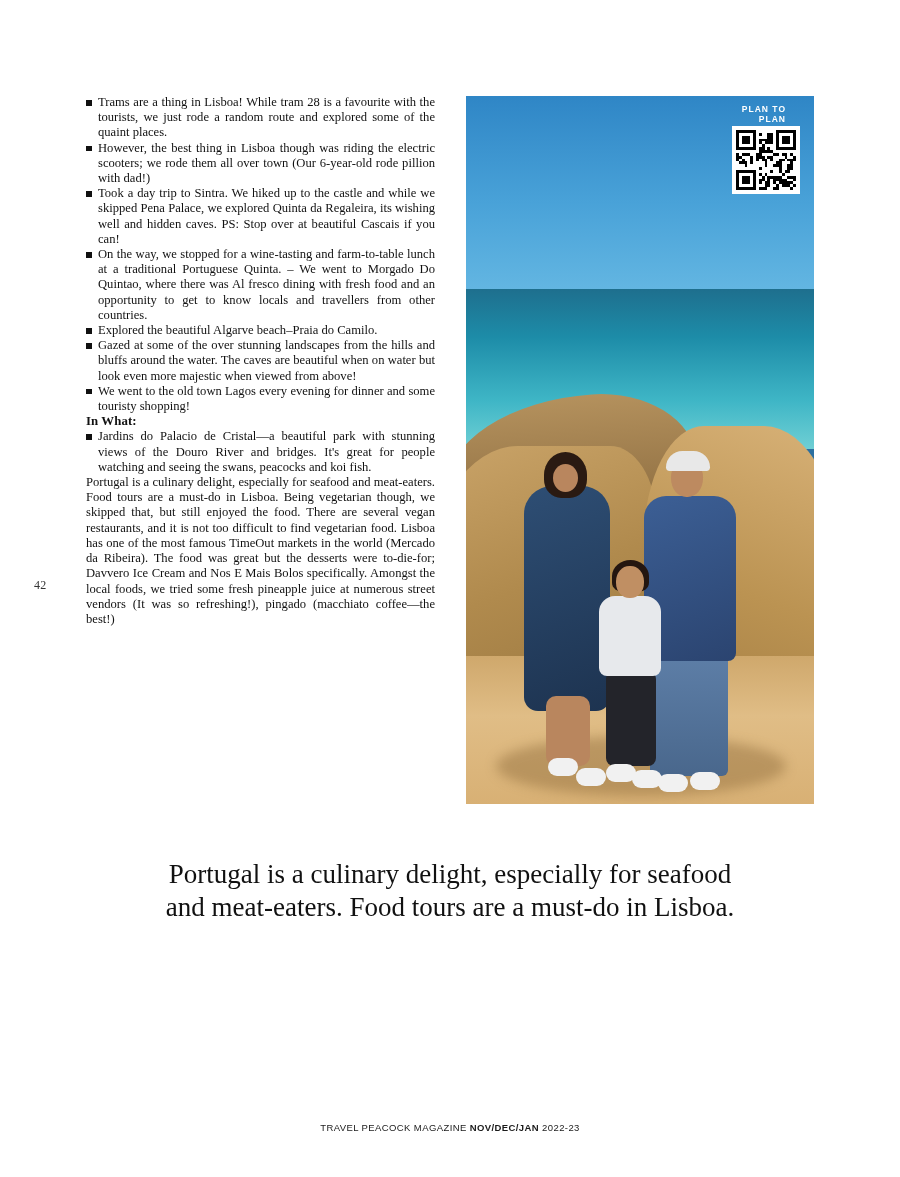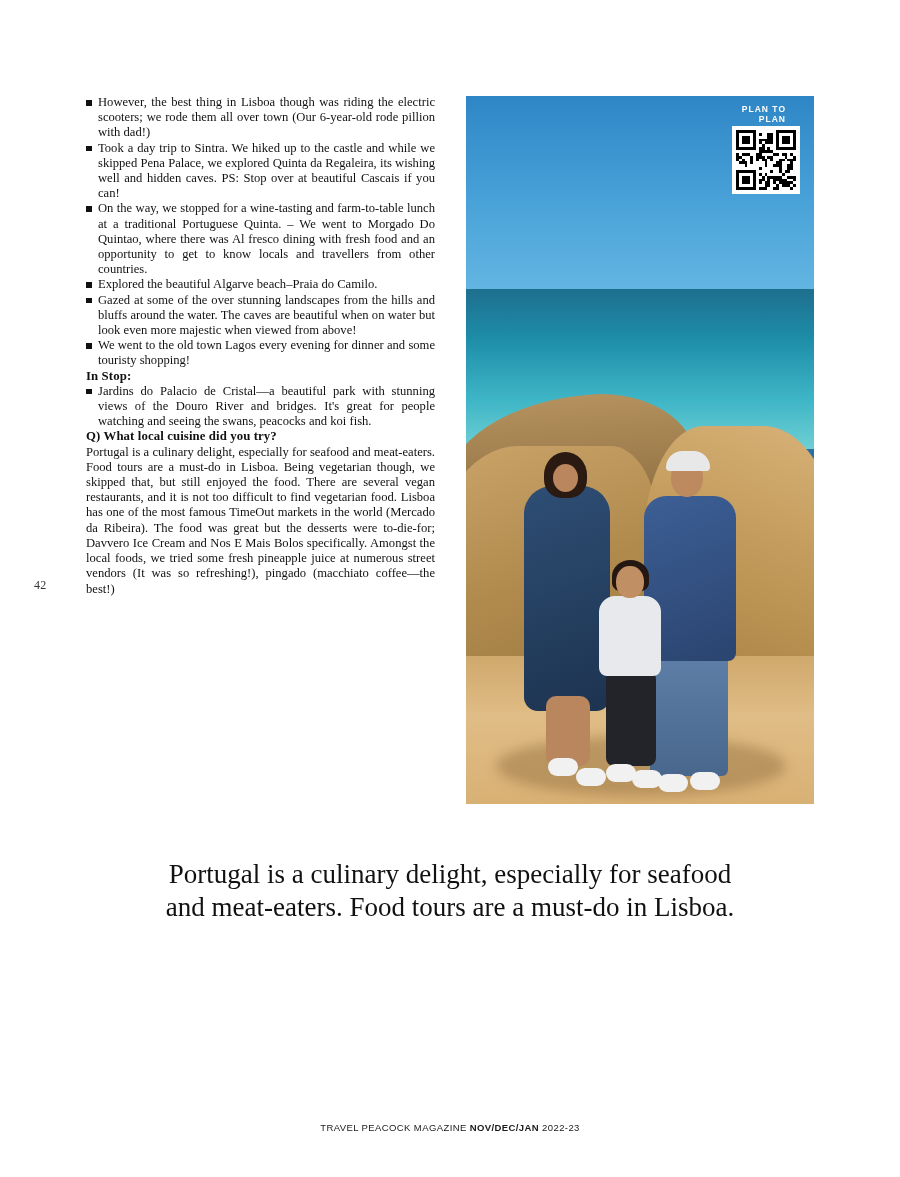--- a/index.html
+++ b/index.html
@@ -317,34 +317,34 @@
 </style>
 </head>
 <body>
 
 <div class="page">
 
   <div class="folio">42</div>
 
   <div class="col">
 
+    <p class="bullet-para"><span class="sq"></span><span>Trams are a thing in Lisboa! While tram 28 is a favourite with the tourists, we just rode a random route and explored some of the quaint places.</span></p>
     <p class="bullet-para"><span class="sq"></span><span>However, the best thing in Lisboa though was riding the electric scooters; we rode them all over town (Our 6-year-old rode pillion with dad!)</span></p>
     <p class="bullet-para"><span class="sq"></span><span>Took a day trip to Sintra. We hiked up to the castle and while we skipped Pena Palace, we explored Quinta da Regaleira, its wishing well and hidden caves. PS: Stop over at beautiful Cascais if you can!</span></p>
 
 
     <p class="bullet-para"><span class="sq"></span><span>On the way, we stopped for a wine-tasting and farm-to-table lunch at a traditional Portuguese Quinta. – We went to Morgado Do Quintao, where there was Al fresco dining with fresh food and an opportunity to get to know locals and travellers from other countries.</span></p>
     <p class="bullet-para"><span class="sq"></span><span>Explored the beautiful Algarve beach–Praia do Camilo.</span></p>
     <p class="bullet-para"><span class="sq"></span><span>Gazed at some of the over stunning landscapes from the hills and bluffs around the water. The caves are beautiful when on water but look even more majestic when viewed from above!</span></p>
     <p class="bullet-para"><span class="sq"></span><span>We went to the old town Lagos every evening for dinner and some touristy shopping!</span></p>
 
-    <p class="head">In Stop:</p>
+    <p class="head">In What:</p>
 
     <p class="bullet-para"><span class="sq"></span><span>Jardins do Palacio de Cristal—a beautiful park with stunning views of the Douro River and bridges. It's great for people watching and seeing the swans, peacocks and koi fish.</span></p>
 
-    <p class="head">Q) What local cuisine did you try?</p>
     <p class="plain">Portugal is a culinary delight, especially for seafood and meat-eaters. Food tours are a must-do in Lisboa. Being vegetarian though, we skipped that, but still enjoyed the food. There are several vegan restaurants, and it is not too difficult to find vegetarian food. Lisboa has one of the most famous TimeOut markets in the world (Mercado da Ribeira). The food was great but the desserts were to-die-for; Davvero Ice Cream and Nos E Mais Bolos specifically. Amongst the local foods, we tried some fresh pineapple juice at numerous street vendors (It was so refreshing!), pingado (macchiato coffee—the best!)</p>
   </div>
 
   <div class="photo">
     <div class="sky"></div>
     <div class="sea"></div>
     <div class="headland"></div>
     <div class="cliff-left"></div>
     <div class="cliff-right"></div>
     <div class="ground"></div>

